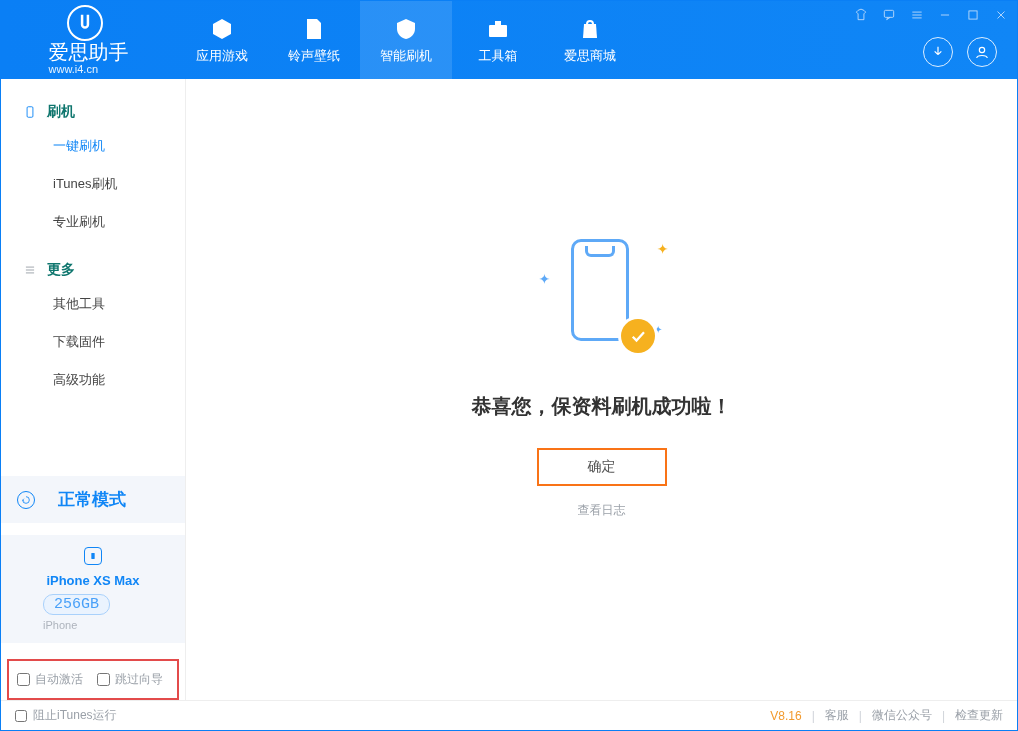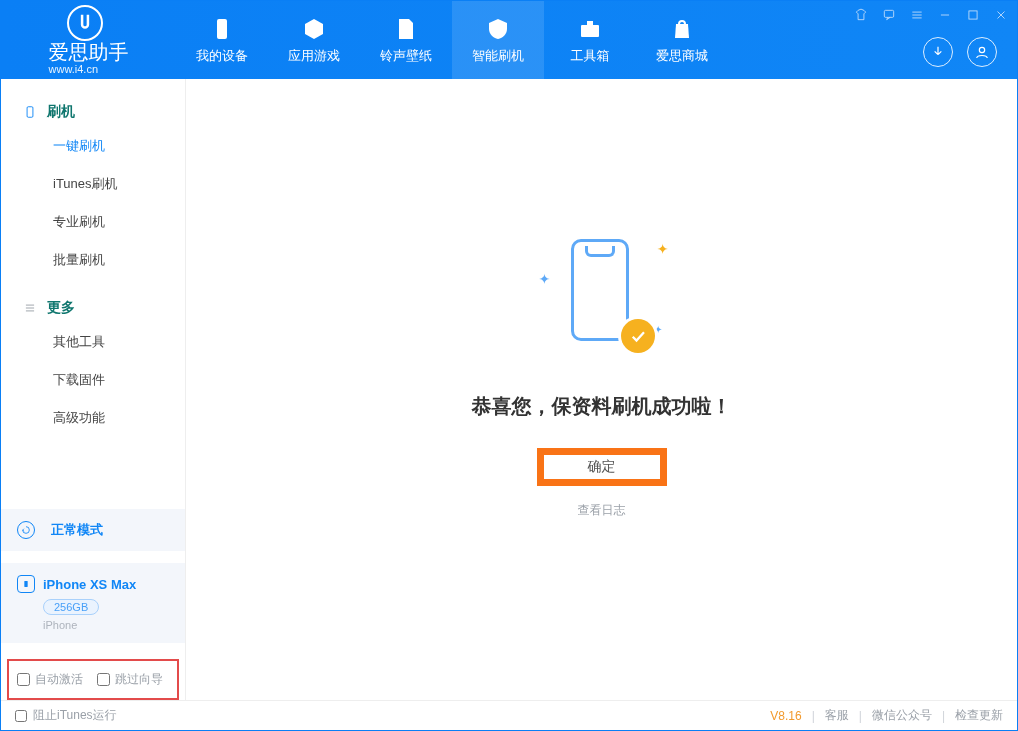--- a/index.html
+++ b/index.html
@@ -31,45 +31,45 @@
 .body { display: flex; height: calc(100% - 78px - 30px); }
 .sidebar { width: 185px; border-right: 1px solid #eee; display: flex; flex-direction: column; background:#fff; }
 .sb-scroll { flex:1; overflow:auto; padding-top: 18px; }
 .sb-group-header { display: flex; align-items: center; gap: 10px; padding: 6px 22px; font-size: 14px; font-weight: 600; color: #0f766e; }
 .sb-group-header .sg-icon { width: 14px; height: 14px; display:flex; align-items:center; justify-content:center; }
 .sb-group-header .sg-icon svg { width:14px; height:14px; }
 .sb-item { padding: 10px 22px 10px 52px; font-size: 13px; color: #444; cursor: pointer; }
 .sb-item.active { color: #1086f6; }
 
 .sb-device-block { background: #f3f6fb; margin: 0 0 0 0; padding: 12px 16px; }
-.sb-mode { display:flex; align-items:center; gap:16px; font-size:13px; font-weight:600; color:#1086f6; }
+.sb-mode { display:flex; align-items:center; gap:23px; font-size:17px; font-weight:600; color:#1086f6; }
 .sb-mode .mode-icon { width:18px; height:18px; border:1.5px solid #1086f6; border-radius:50%; display:flex; align-items:center; justify-content:center;}
 .sb-mode .mode-icon svg{width:10px;height:10px;stroke:#1086f6;fill:none;stroke-width:2;}
 .sb-device { margin-top:12px; padding:12px 16px; background:#f3f6fb; }
-.sb-device-row { display:flex; align-items:center; gap:8px; font-size:13px; font-weight:700; color:#1086f6;}
+.sb-device-row { display:flex; align-items:center; gap:8px; font-size:13px; font-weight:700; color:#1086f6;flex-direction:column;}
 .sb-device-row .dev-icon { width:18px;height:18px;border:1.5px solid #1086f6;border-radius:4px;display:flex;align-items:center;justify-content:center;}
 .sb-device-row .dev-icon svg{width:10px;height:10px;fill:#1086f6;}
-.sb-device .cap-badge { margin:6px 0 0 26px; display:inline-block; font-size:11px; color:#49a0f8; border:1px solid #a9d1fb; background:#eaf3fe; border-radius:10px; padding:1px 10px;}
+.sb-device .cap-badge { margin:6px 0 0 26px; display:inline-block; font-size:15px; color:#49a0f8; border:1px solid #a9d1fb; background:#eaf3fe; border-radius:10px; padding:1px 10px;font-family:Liberation Mono, monospace;}
 .sb-device .dev-type { margin-left:26px; font-size:11px; color:#aeb4bd; margin-top:4px;}
 
 .sb-checks { border:2px solid #e34b4b; margin:16px 6px 0 6px; padding:10px 8px; display:flex; gap:14px; align-items:center;}
 .sb-checks label { display:flex; align-items:center; gap:5px; font-size:12px; color:#9aa0a8; cursor:pointer;}
 .sb-checks input { width:13px; height:13px; accent-color:#9aa0a8;}
 
 
 .main { flex:1; position:relative; background:#fff; display:flex; flex-direction:column; align-items:center; justify-content:center; }
 .phone-illustration { position:relative; width:150px; height:150px; margin-top:-40px;}
 .sparkle { position:absolute; font-size:14px; color:#5ea9f7;}
 .phone-shape { position:absolute; left:44px; top:18px; width:58px; height:102px; border:3px solid #5ea9f7; border-radius:10px; background:#fff;}
 .phone-shape::before{content:"";position:absolute;top:4px;left:50%;transform:translateX(-50%);width:24px;height:8px;background:#fff;border:3px solid #5ea9f7;border-top:none;border-radius:0 0 6px 6px;}
 .check-badge{ position:absolute; right:22px; bottom:18px; width:34px; height:34px; background:#f6b11f; border-radius:50%; display:flex; align-items:center; justify-content:center; box-shadow:0 0 0 3px #fff;}
 .check-badge svg{width:18px;height:18px;stroke:#fff;fill:none;stroke-width:3;}
 
 .success-msg { margin-top:22px; font-size:20px; font-weight:600; color:#333;}
-.ok-btn { margin-top:28px; width:130px; height:38px; border:7px solid #f97316; background:#fff; color:#555; font-size:14px; cursor:pointer;}
+.ok-btn { margin-top:28px; width:130px; height:38px; border:2px solid #f97316; background:#fff; color:#555; font-size:14px; cursor:pointer;}
 .log-link { margin-top:16px; font-size:12px; color:#9aa0a8; cursor:pointer; text-decoration:none;}
 
 
 .footer { height:30px; border-top:1px solid #eee; display:flex; align-items:center; font-size:12px; color:#9aa0a8; padding:0 14px;}
 .footer-left { display:flex; align-items:center; gap:6px;}
 .footer-left input{width:12px;height:12px;}
 .footer-right { margin-left:auto; display:flex; align-items:center; gap:10px;}
 .footer-right .ver{color:#f29a2e;}
 .footer-right .sep{color:#d0d4da;}
 .footer-right .fl{cursor:pointer;}
@@ -87,28 +87,20 @@
     <div class="logo-text">
       <div class="name">爱思助手</div>
       <div class="url">www.i4.cn</div>
     </div>
   </div>
 
   <div class="nav-tabs">
     <div class="nav-tab">
       <span class="nt-icon">
           <svg viewBox="0 0 24 24">
-            <rect x="7" y="2" width="10" height="20" rx="2"></rect>
-          </svg>
-        </span>
-      <span>我的设备</span>
-    </div>
-    <div class="nav-tab">
-      <span class="nt-icon">
-          <svg viewBox="0 0 24 24">
             <path d="M12 2l9 5v10l-9 5-9-5V7z"></path>
           </svg>
         </span>
       <span>应用游戏</span>
     </div>
     <div class="nav-tab">
       <span class="nt-icon">
           <svg viewBox="0 0 24 24">
             <path d="M5 2h10l4 4v16H5z"></path>
           </svg>
@@ -199,21 +191,20 @@
         <span class="sg-icon">
             <svg viewBox="0 0 24 24">
               <rect x="7" y="3" width="10" height="18" rx="2" fill="none" stroke="#1086f6" stroke-width="1.6"></rect>
             </svg>
           </span>
         <span>刷机</span>
       </div>
       <div class="sb-item active">一键刷机</div>
       <div class="sb-item">iTunes刷机</div>
       <div class="sb-item">专业刷机</div>
-      <div class="sb-item">批量刷机</div>
 
       <div class="sb-group-header" style="margin-top:14px">
         <span class="sg-icon">
             <svg viewBox="0 0 24 24">
               <path d="M5 7h14M5 12h14M5 17h14" stroke="#9aa0a8" stroke-width="1.6" fill="none"></path>
             </svg>
           </span>
         <span>更多</span>
       </div>
       <div class="sb-item">其他工具</div>

